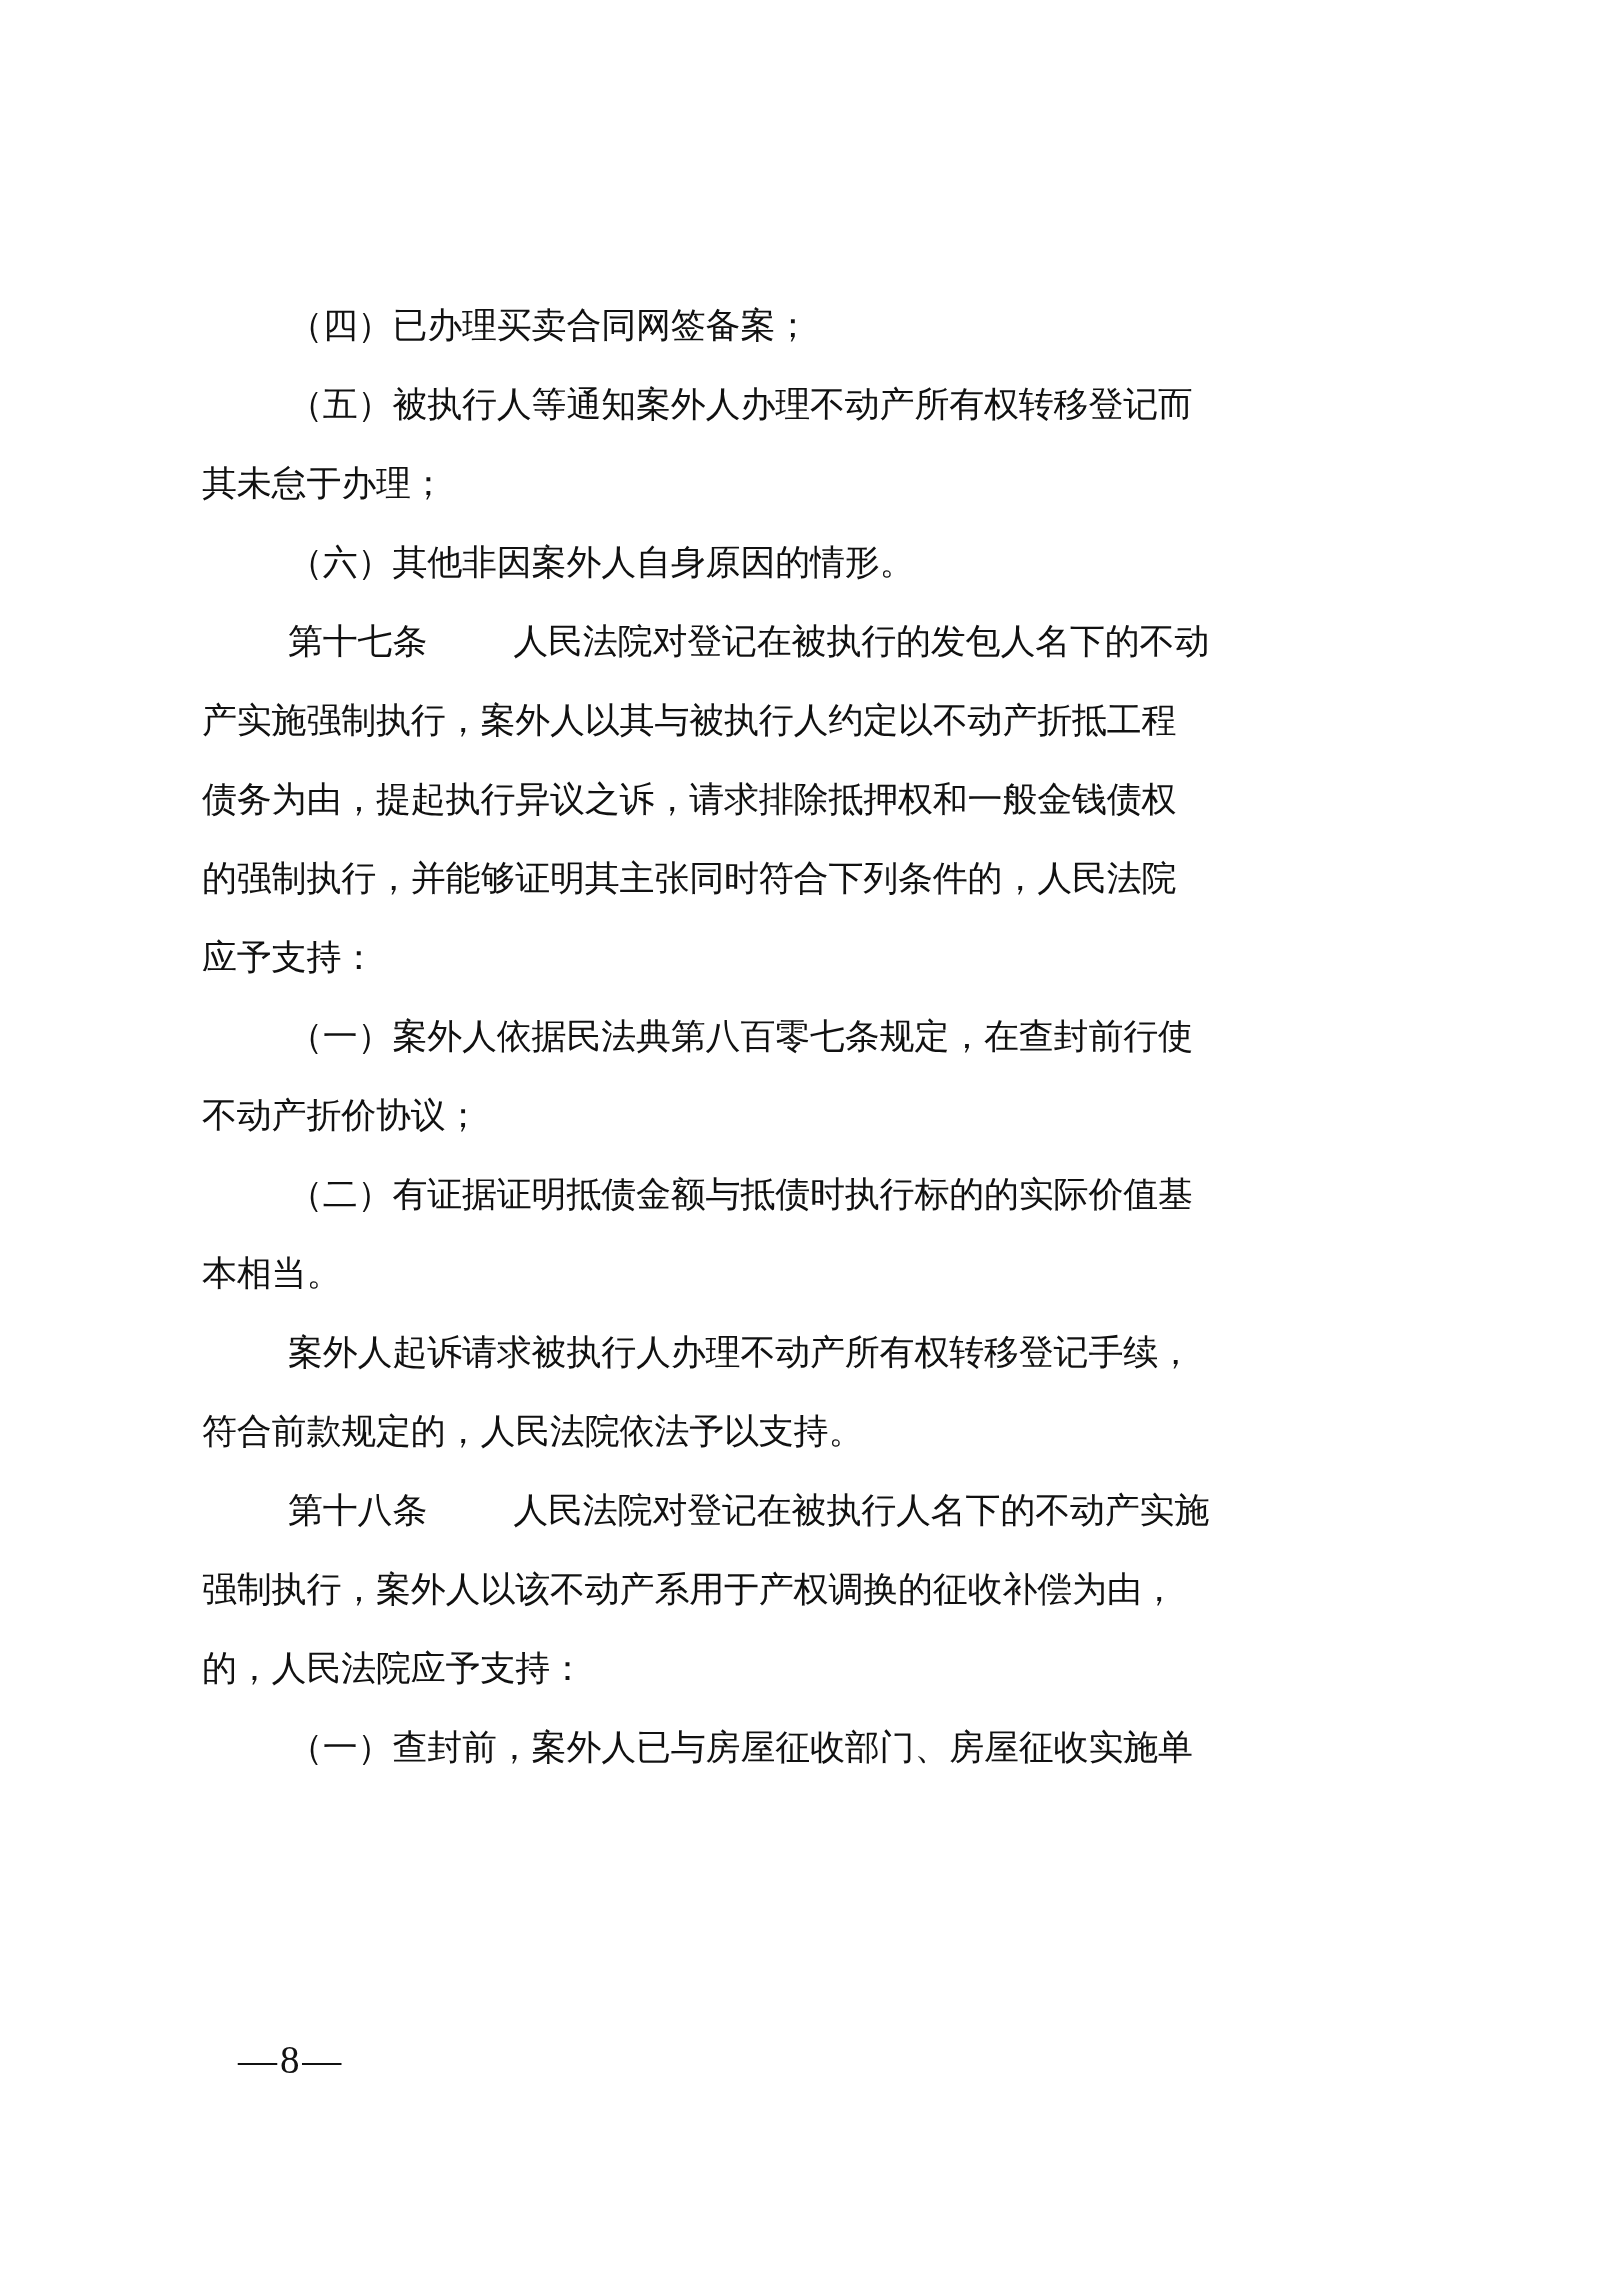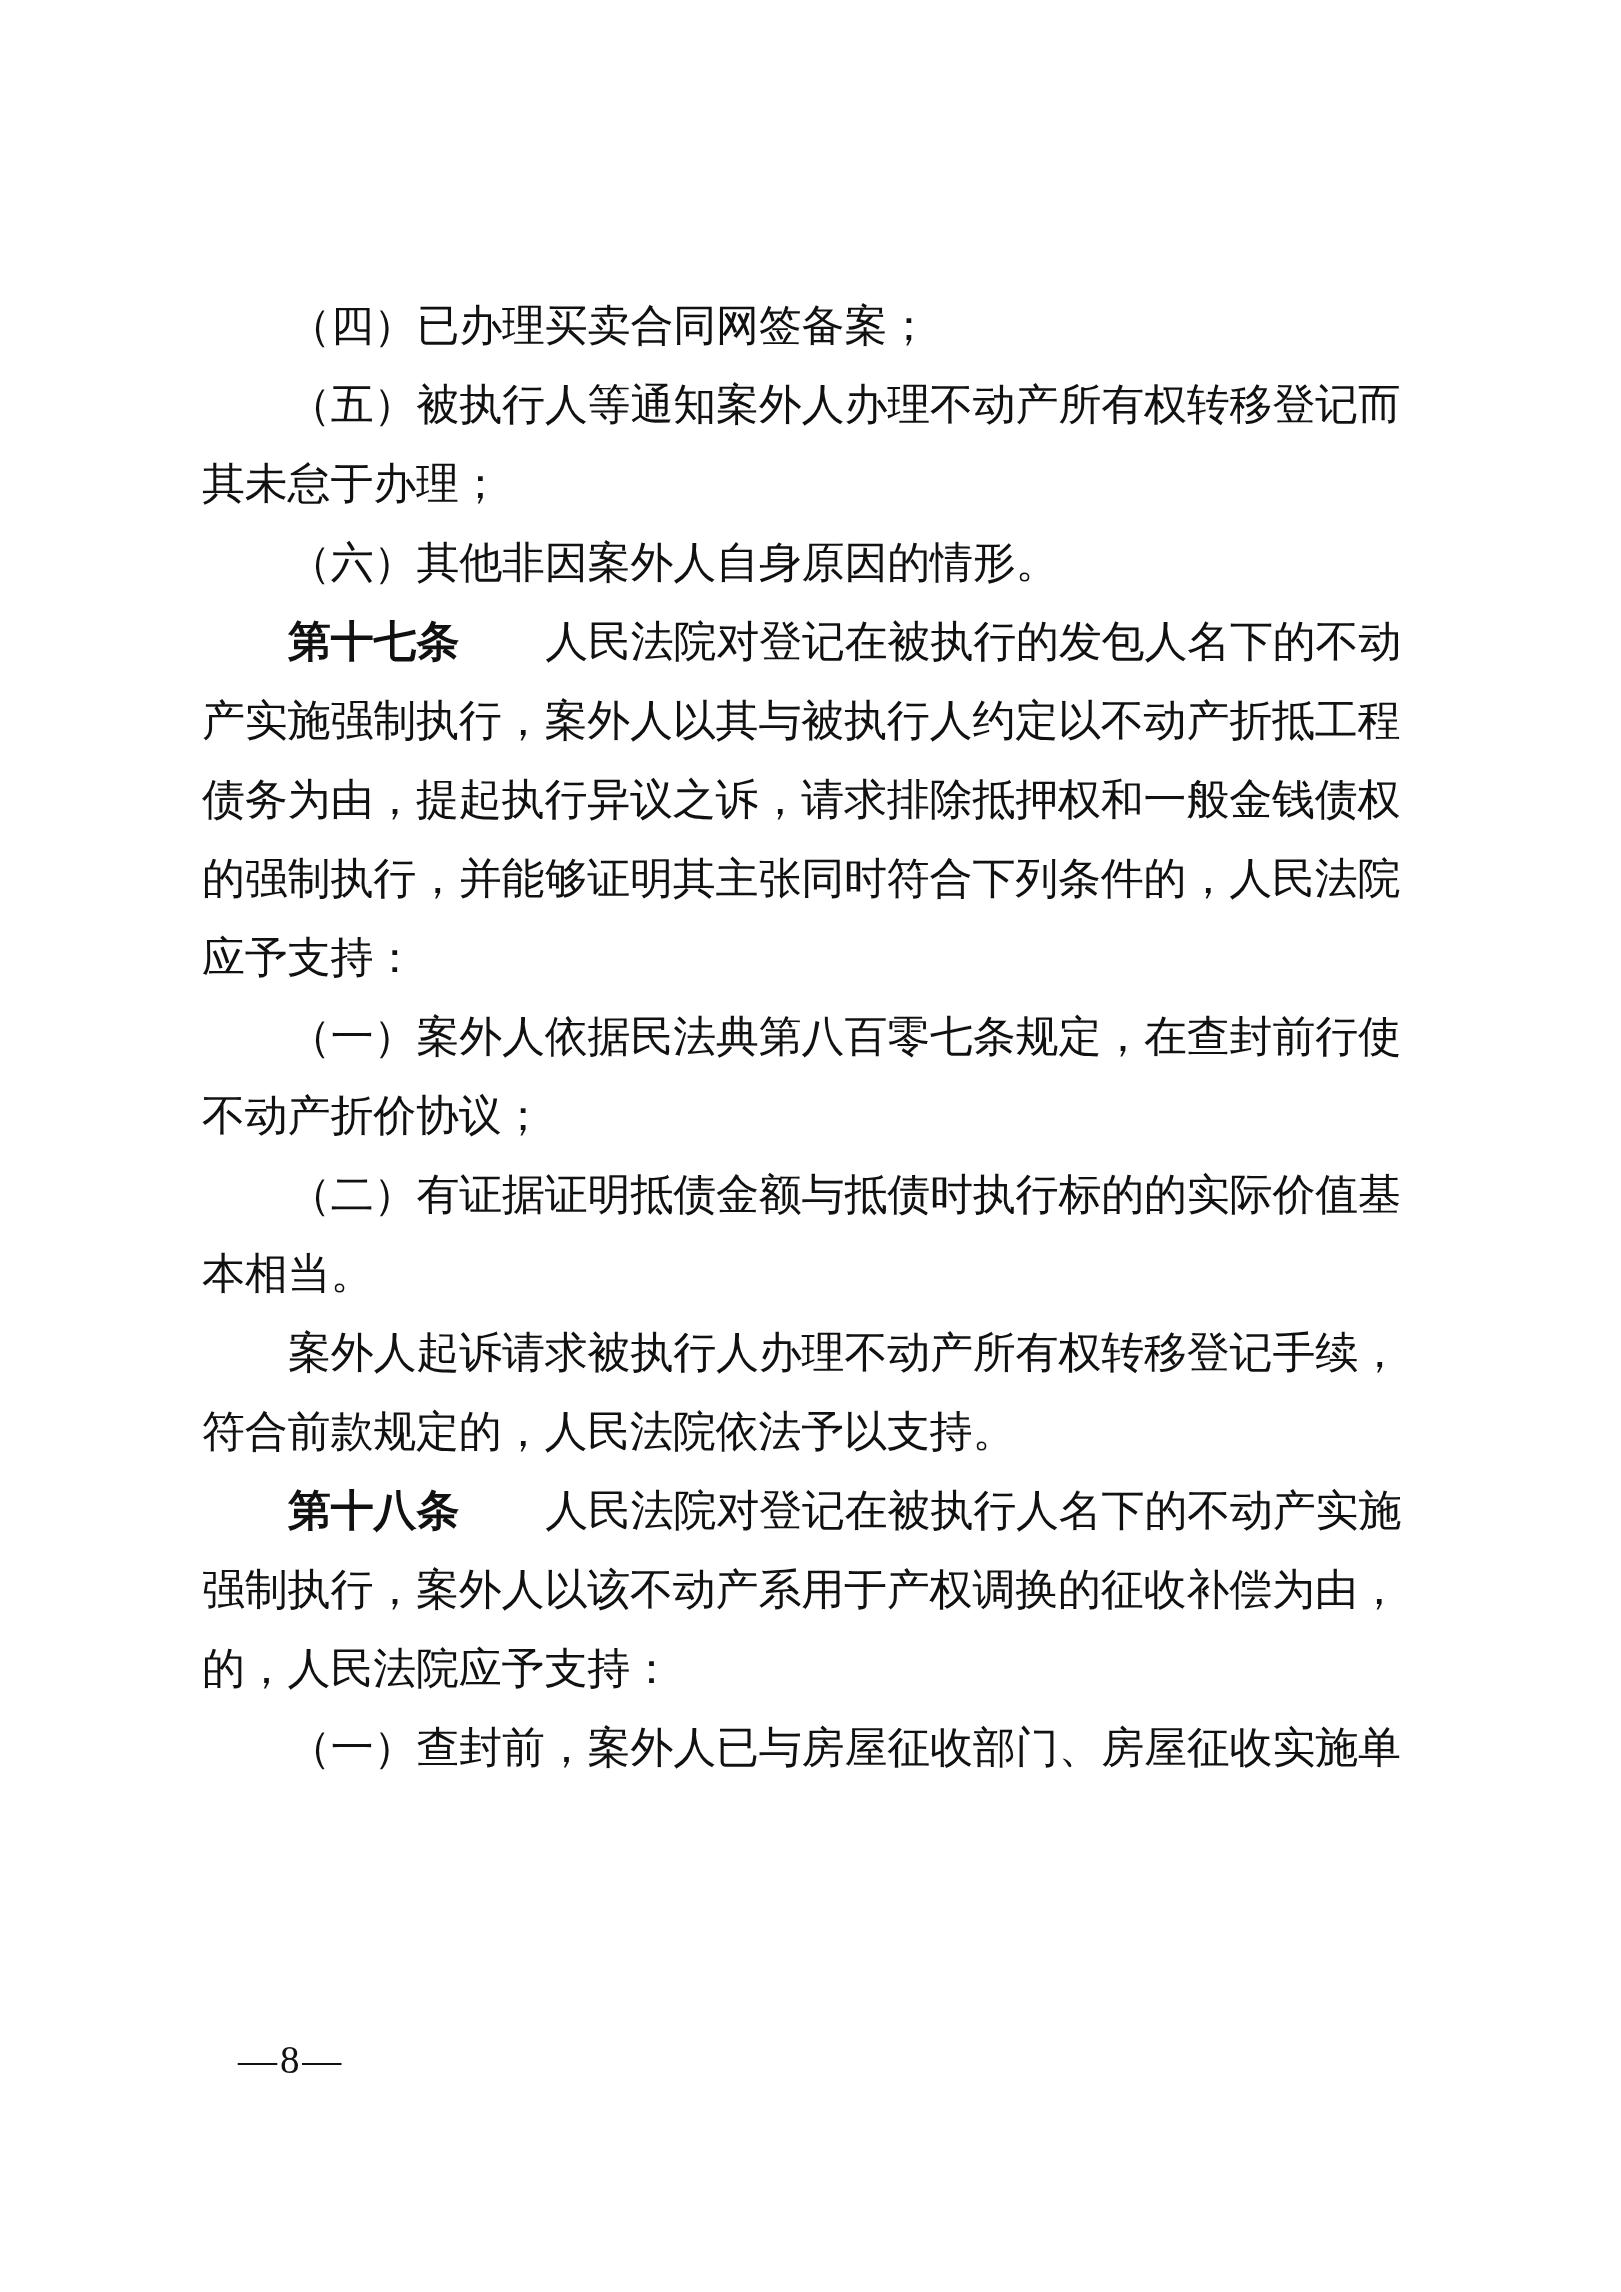--- a/index.html
+++ b/index.html
@@ -22,31 +22,31 @@
     height: 2293px;
     background: #ffffff;
   }
   .doc-body {
     position: absolute;
     left: 202px;
     top: 286px;
     width: 1215px;
   }
   .line {
-    font-size: 43px;
+    font-size: 35px;
     height: 79px;
     line-height: 79px;
     letter-spacing: -0.2px;
     white-space: pre;
   }
   .line.ind {
     text-indent: 86px;
   }
   .hd {
-    font-weight: 700;
+    font-weight: 400;
   }
   .gap {
     display: inline-block;
     width: 86px;
   }
   .pagenum {
     position: absolute;
     left: 238px;
     top: 2037px;
     font-size: 39px;

